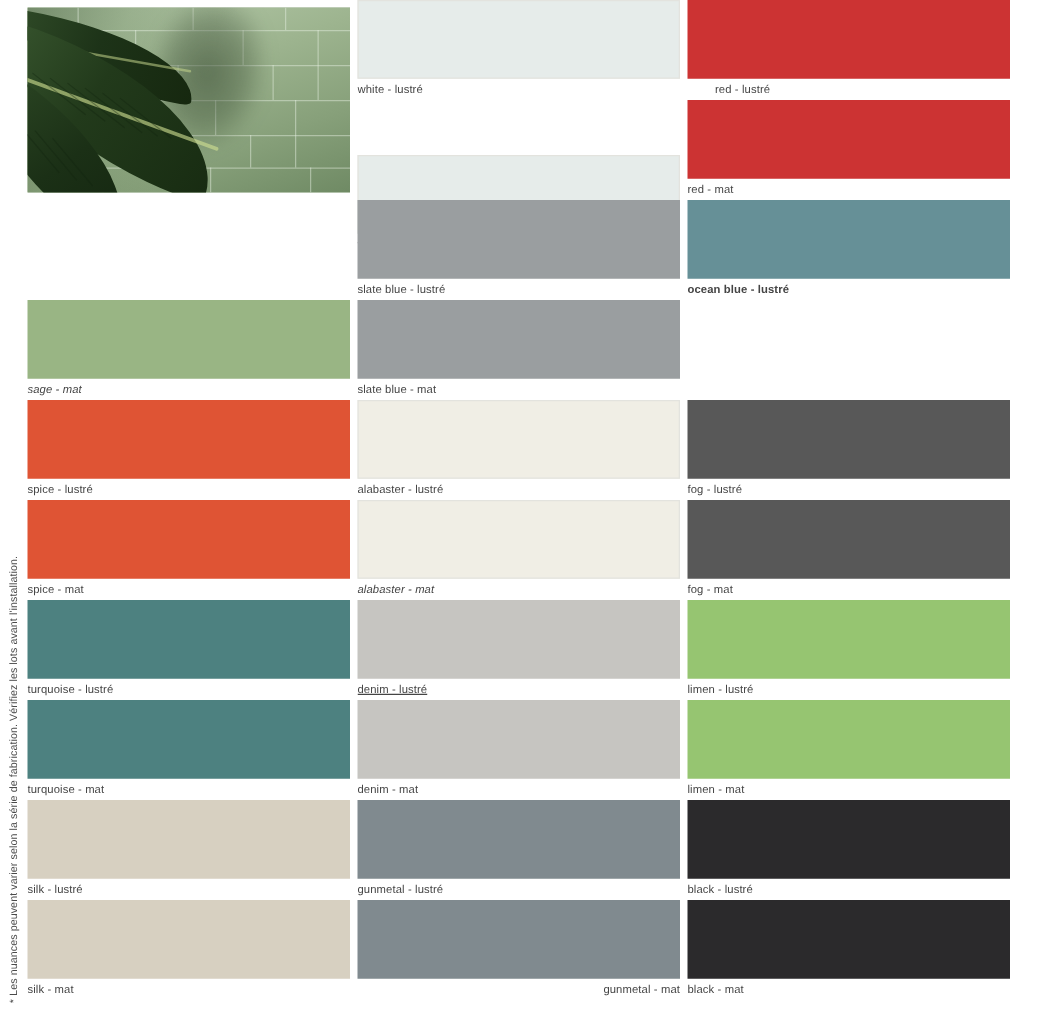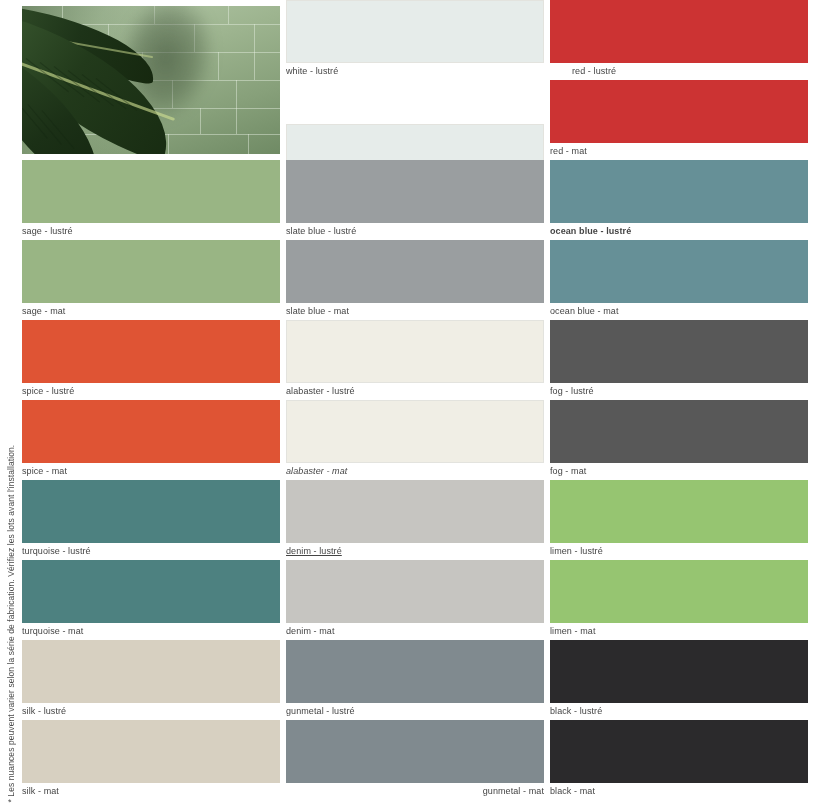--- a/index.html
+++ b/index.html
@@ -219,27 +219,23 @@
           <div class="vein" style="left:68px; top:56px; width:58px; transform:rotate(38deg);"></div>
           <div class="vein" style="left:82px; top:60px; width:56px; transform:rotate(38deg);"></div>
           <div class="vein" style="left:96px; top:64px; width:52px; transform:rotate(38deg);"></div>
           <div class="vein" style="left:14px; top:84px; width:52px; transform:rotate(50deg);"></div>
           <div class="vein" style="left:28px; top:90px; width:52px; transform:rotate(50deg);"></div>
           <div class="vein" style="left:42px; top:96px; width:50px; transform:rotate(50deg);"></div>
         </div>
       </div>
     </div>
 
-  <div class="cell" style="grid-area: 3 / 1;">
-        <div class="chip" style="background: rgb(153, 181, 132);"></div>
-        <span class="chip-label" style="color: rgb(68, 68, 68);">sage - lustré</span>
-      </div>
       <div class="cell" style="grid-area: 4 / 1;">
         <div class="chip" style="background: rgb(153, 181, 132);"></div>
-        <span class="chip-label" style="color: rgb(68, 68, 68);">sage - mat</span>
+        <span class="chip-label" style="color: rgb(68, 68, 68); font-style: italic;">sage - mat</span>
       </div>
       <div class="cell" style="grid-area: 5 / 1;">
         <div class="chip" style="background: rgb(223, 84, 52);"></div>
         <span class="chip-label" style="color: rgb(68, 68, 68);">spice - lustré</span>
       </div>
       <div class="cell" style="grid-area: 6 / 1;">
         <div class="chip" style="background: rgb(223, 84, 52);"></div>
         <span class="chip-label" style="color: rgb(68, 68, 68);">spice - mat</span>
       </div>
       <div class="cell" style="grid-area: 8 / 1;">
@@ -303,24 +299,20 @@
         <span class="chip-label" style="color: rgb(68, 68, 68); margin-left: 22px;">red - lustré</span>
       </div>
       <div class="cell" style="grid-area: 2 / 3;">
         <div class="chip" style="background: rgb(204, 51, 51);"></div>
         <span class="chip-label" style="color: rgb(68, 68, 68);">red - mat</span>
       </div>
       <div class="cell" style="grid-area: 3 / 3; font-weight: bold;">
         <div class="chip" style="background: rgb(102, 144, 151);"></div>
         <span class="chip-label" style="color: rgb(68, 68, 68);">ocean blue - lustré</span>
       </div>
-      <div class="cell" style="grid-area: 4 / 3;">
-        <div class="chip" style="background: rgb(102, 144, 151);"></div>
-        <span class="chip-label" style="color: rgb(68, 68, 68);">ocean blue - mat</span>
-      </div>
       <div class="cell" style="grid-area: 6 / 3;">
         <div class="chip" style="background: rgb(88, 88, 88);"></div>
         <span class="chip-label" style="color: rgb(68, 68, 68);">fog - mat</span>
       </div>
       <div class="cell" style="grid-area: 5 / 3;">
         <div class="chip" style="background: rgb(88, 88, 88);"></div>
         <span class="chip-label" style="color: rgb(68, 68, 68);">fog - lustré</span>
       </div>
       <div class="cell" style="grid-area: 7 / 3;">
         <div class="chip" style="background: rgb(150, 197, 113);"></div>

